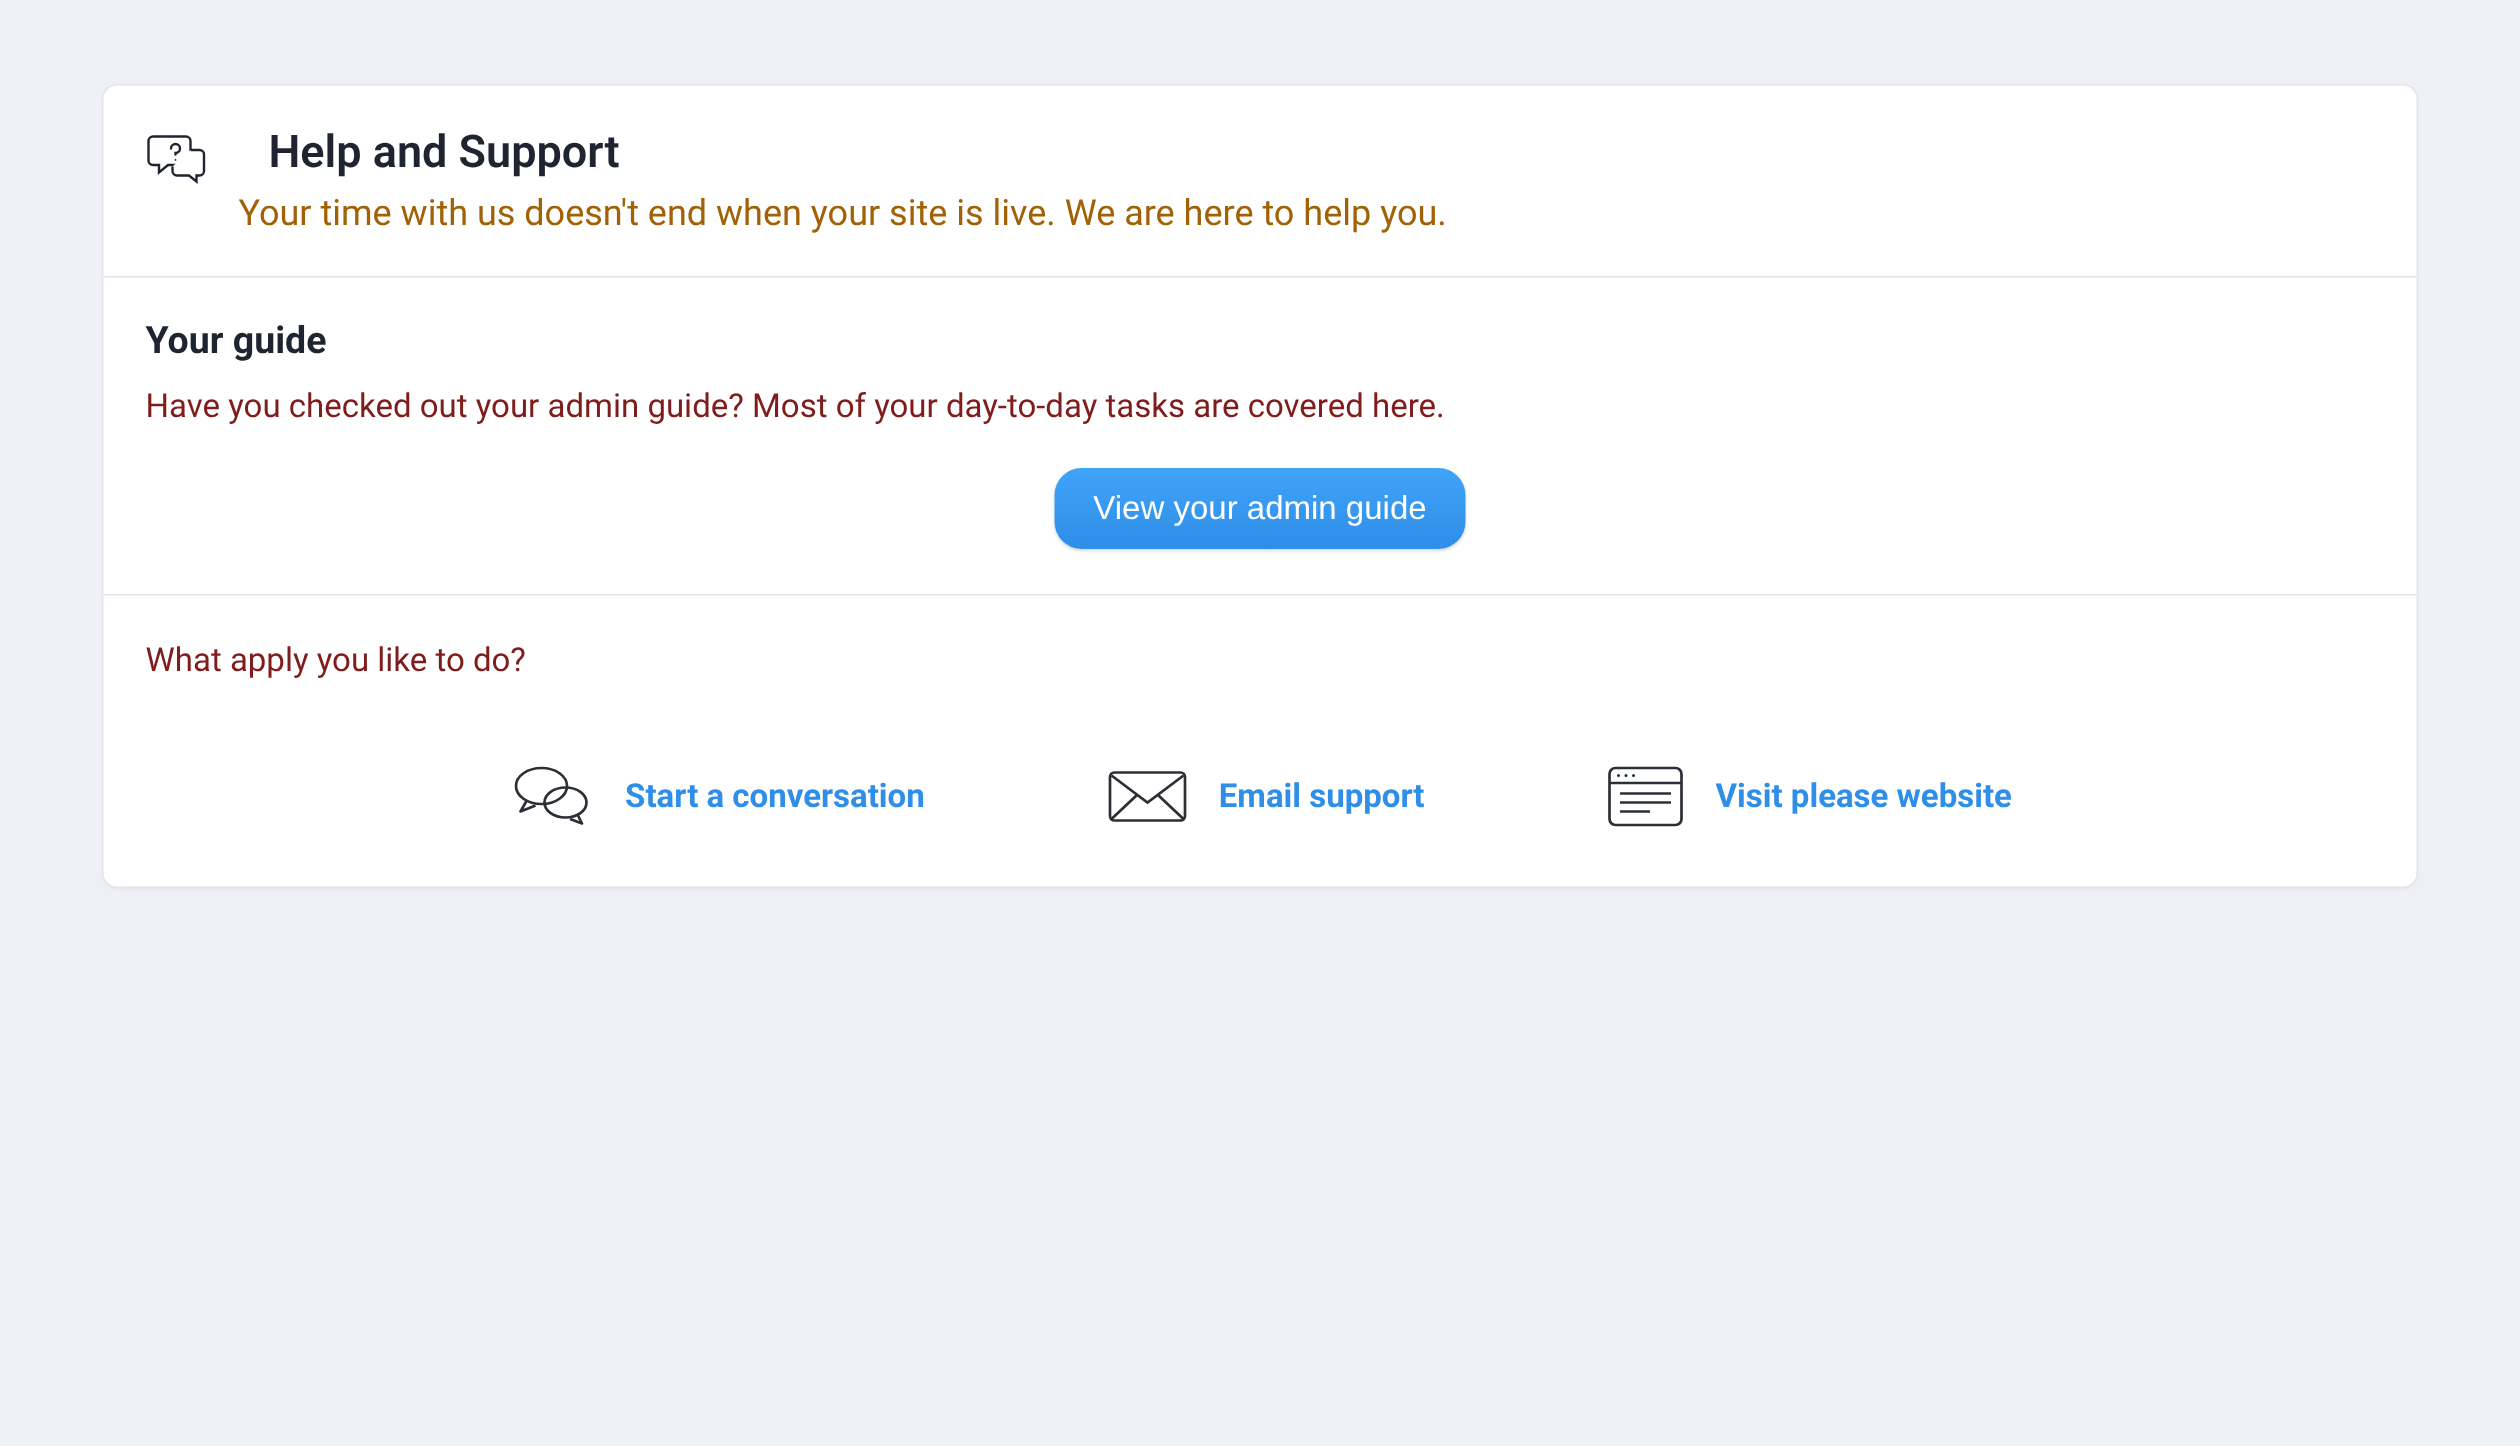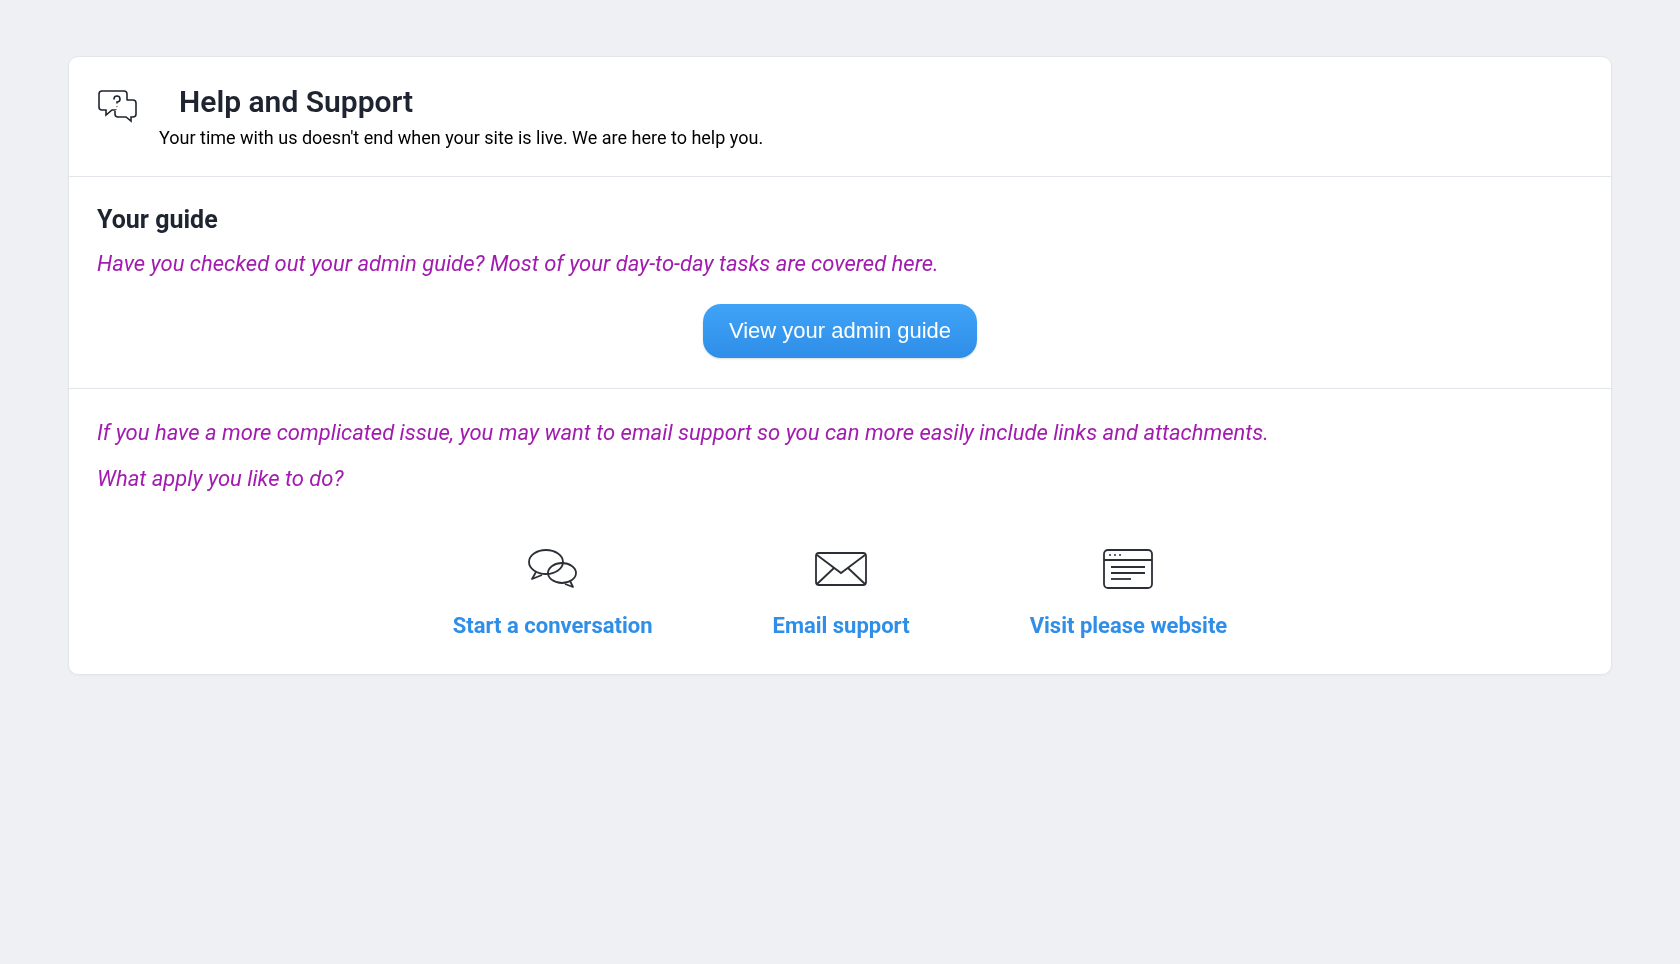--- a/index.html
+++ b/index.html
@@ -33,42 +33,41 @@
   }
   .card-header h1 {
     font-size: 30px;
     font-weight: 600;
     color: #1f2530;
     line-height: 1.1;
     margin-bottom: 8px;
     margin-left: 20px;
   }
   .card-header p {
-    font-size: 18px;
-    color: #000000;
+    font-size: 24px;
+    color: #a16207;
     line-height: 1.35;
   }
   .section {
     padding: 28px 28px 30px 28px;
   }
   .section.divided {
     border-bottom: 1px solid #e2e5ea;
   }
   .section h2 {
     font-size: 25px;
     font-weight: 700;
     color: #1f2530;
     margin-bottom: 14px;
   }
   .section p {
     font-size: 22px;
-    color: #a21caf;
+    color: #7f1d1d;
     line-height: 1.45;
     margin-bottom: 14px;
-    font-style: italic;
   }
   .section p:last-of-type { margin-bottom: 0; }
   .btn-row {
     display: flex;
     justify-content: center;
     margin-top: 24px;
   }
   .btn-primary {
     background: linear-gradient(#3fa3f7, #2f8ee8);
     color: #fff;
@@ -82,21 +81,21 @@
   }
   .actions {
     display: flex;
     justify-content: center;
     gap: 120px;
     margin-top: 50px;
     margin-bottom: 6px;
   }
   .action {
     display: flex;
-    flex-direction: column;
+    flex-direction: row;
     align-items: center;
     gap: 20px;
     cursor: pointer;
     text-align: right;
   }
   .action .action-icon {
     height: 48px;
     display: flex;
     align-items: center;
     justify-content: center;
@@ -129,21 +128,20 @@
 
   <div class="section divided">
     <h2>Your guide</h2>
     <p>Have you checked out your admin guide? Most of your day-to-day tasks are covered here.</p>
     <div class="btn-row">
       <button class="btn-primary">View your admin guide</button>
     </div>
   </div>
 
   <div class="section">
-    <p>If you have a more complicated issue, you may want to email support so you can more easily include links and attachments.</p>
     <p>What apply you like to do?</p>
 
     <div class="actions">
 
       <div class="action">
         <div class="action-icon">
           <svg width="58" height="48" viewBox="0 0 58 48" fill="none" stroke="#2b2f36" stroke-width="1.8">
             <ellipse cx="22" cy="17" rx="17" ry="12"></ellipse>
             <path d="M12 27 l-4 7 l10 -4" stroke-linejoin="round"></path>
             <ellipse cx="38" cy="28" rx="14" ry="10"></ellipse>

